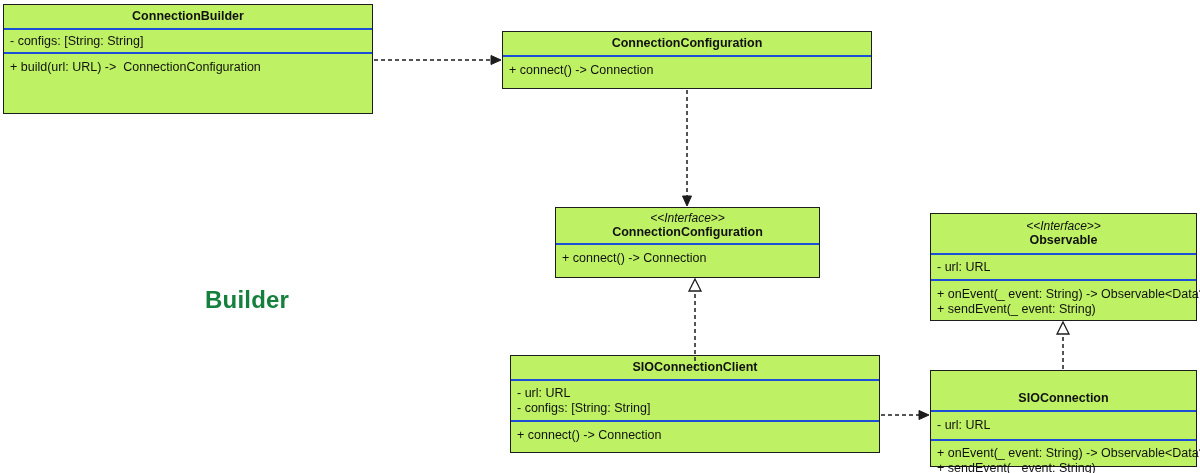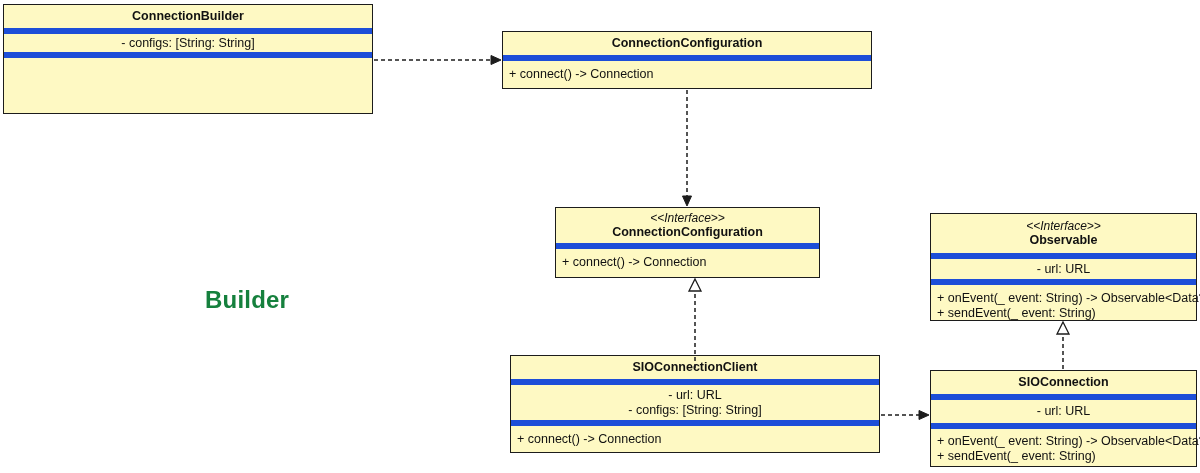--- a/index.html
+++ b/index.html
@@ -9,28 +9,28 @@
   .canvas {
     position: relative;
     width: 1200px;
     height: 473px;
     background: #ffffff;
     overflow: hidden;
   }
 
   .uml-class {
     position: absolute;
-    background: #fef9c3;
+    background: #bef264;
     border: 1.5px solid #1c1c1c;
     display: flex;
     flex-direction: column;
   }
 
   .comp { width: 100%; }
-  .comp + .comp { border-top: 6px solid #1d4ed8; align-items: center; }
+  .comp + .comp { border-top: 2px solid #1d4ed8; }
 
   .title-comp {
     display: flex;
     flex-direction: column;
     justify-content: center;
     align-items: center;
     text-align: center;
     flex: 0 0 auto;
   }
   .uml-stereotype {
@@ -92,20 +92,21 @@
 <div class="canvas">
 
   <div class="uml-class" style="left:3px; top:4px; width:370px; height:110px;">
     <div class="comp title-comp" style="height:23px;">
       <div class="uml-name">ConnectionBuilder</div>
     </div>
     <div class="comp attrs-comp" style="height:24px;">
       <div class="member">- configs: [String: String]</div>
     </div>
     <div class="comp methods-comp">
+      <div class="member">+ build(url: URL) -&gt;  ConnectionConfiguration</div>
     </div>
   </div>
 
   <div class="uml-class" style="left:502px; top:31px; width:370px; height:58px;">
     <div class="comp title-comp" style="height:23px;">
       <div class="uml-name">ConnectionConfiguration</div>
     </div>
     <div class="comp methods-comp">
       <div class="member">+ connect() -&gt; Connection</div>
     </div>
@@ -142,21 +143,21 @@
     <div class="comp attrs-comp" style="height:41px;">
       <div class="member">- url: URL</div>
       <div class="member">- configs: [String: String]</div>
     </div>
     <div class="comp methods-comp">
       <div class="member">+ connect() -&gt; Connection</div>
     </div>
   </div>
 
   <div class="uml-class" style="left:930px; top:370px; width:267px; height:97px;">
-    <div class="comp title-comp" style="height:23px;">
+    <div class="comp title-comp" style="height:23px;margin-top:16px;">
       <div class="uml-name">SIOConnection</div>
     </div>
     <div class="comp attrs-comp" style="height:29px;">
       <div class="member">- url: URL</div>
     </div>
     <div class="comp methods-comp" style="padding-top:5px;">
       <div class="member">+ onEvent(_ event: String) -&gt; Observable&lt;Data?&gt;</div>
       <div class="member">+ sendEvent(_ event: String)</div>
     </div>
   </div>

